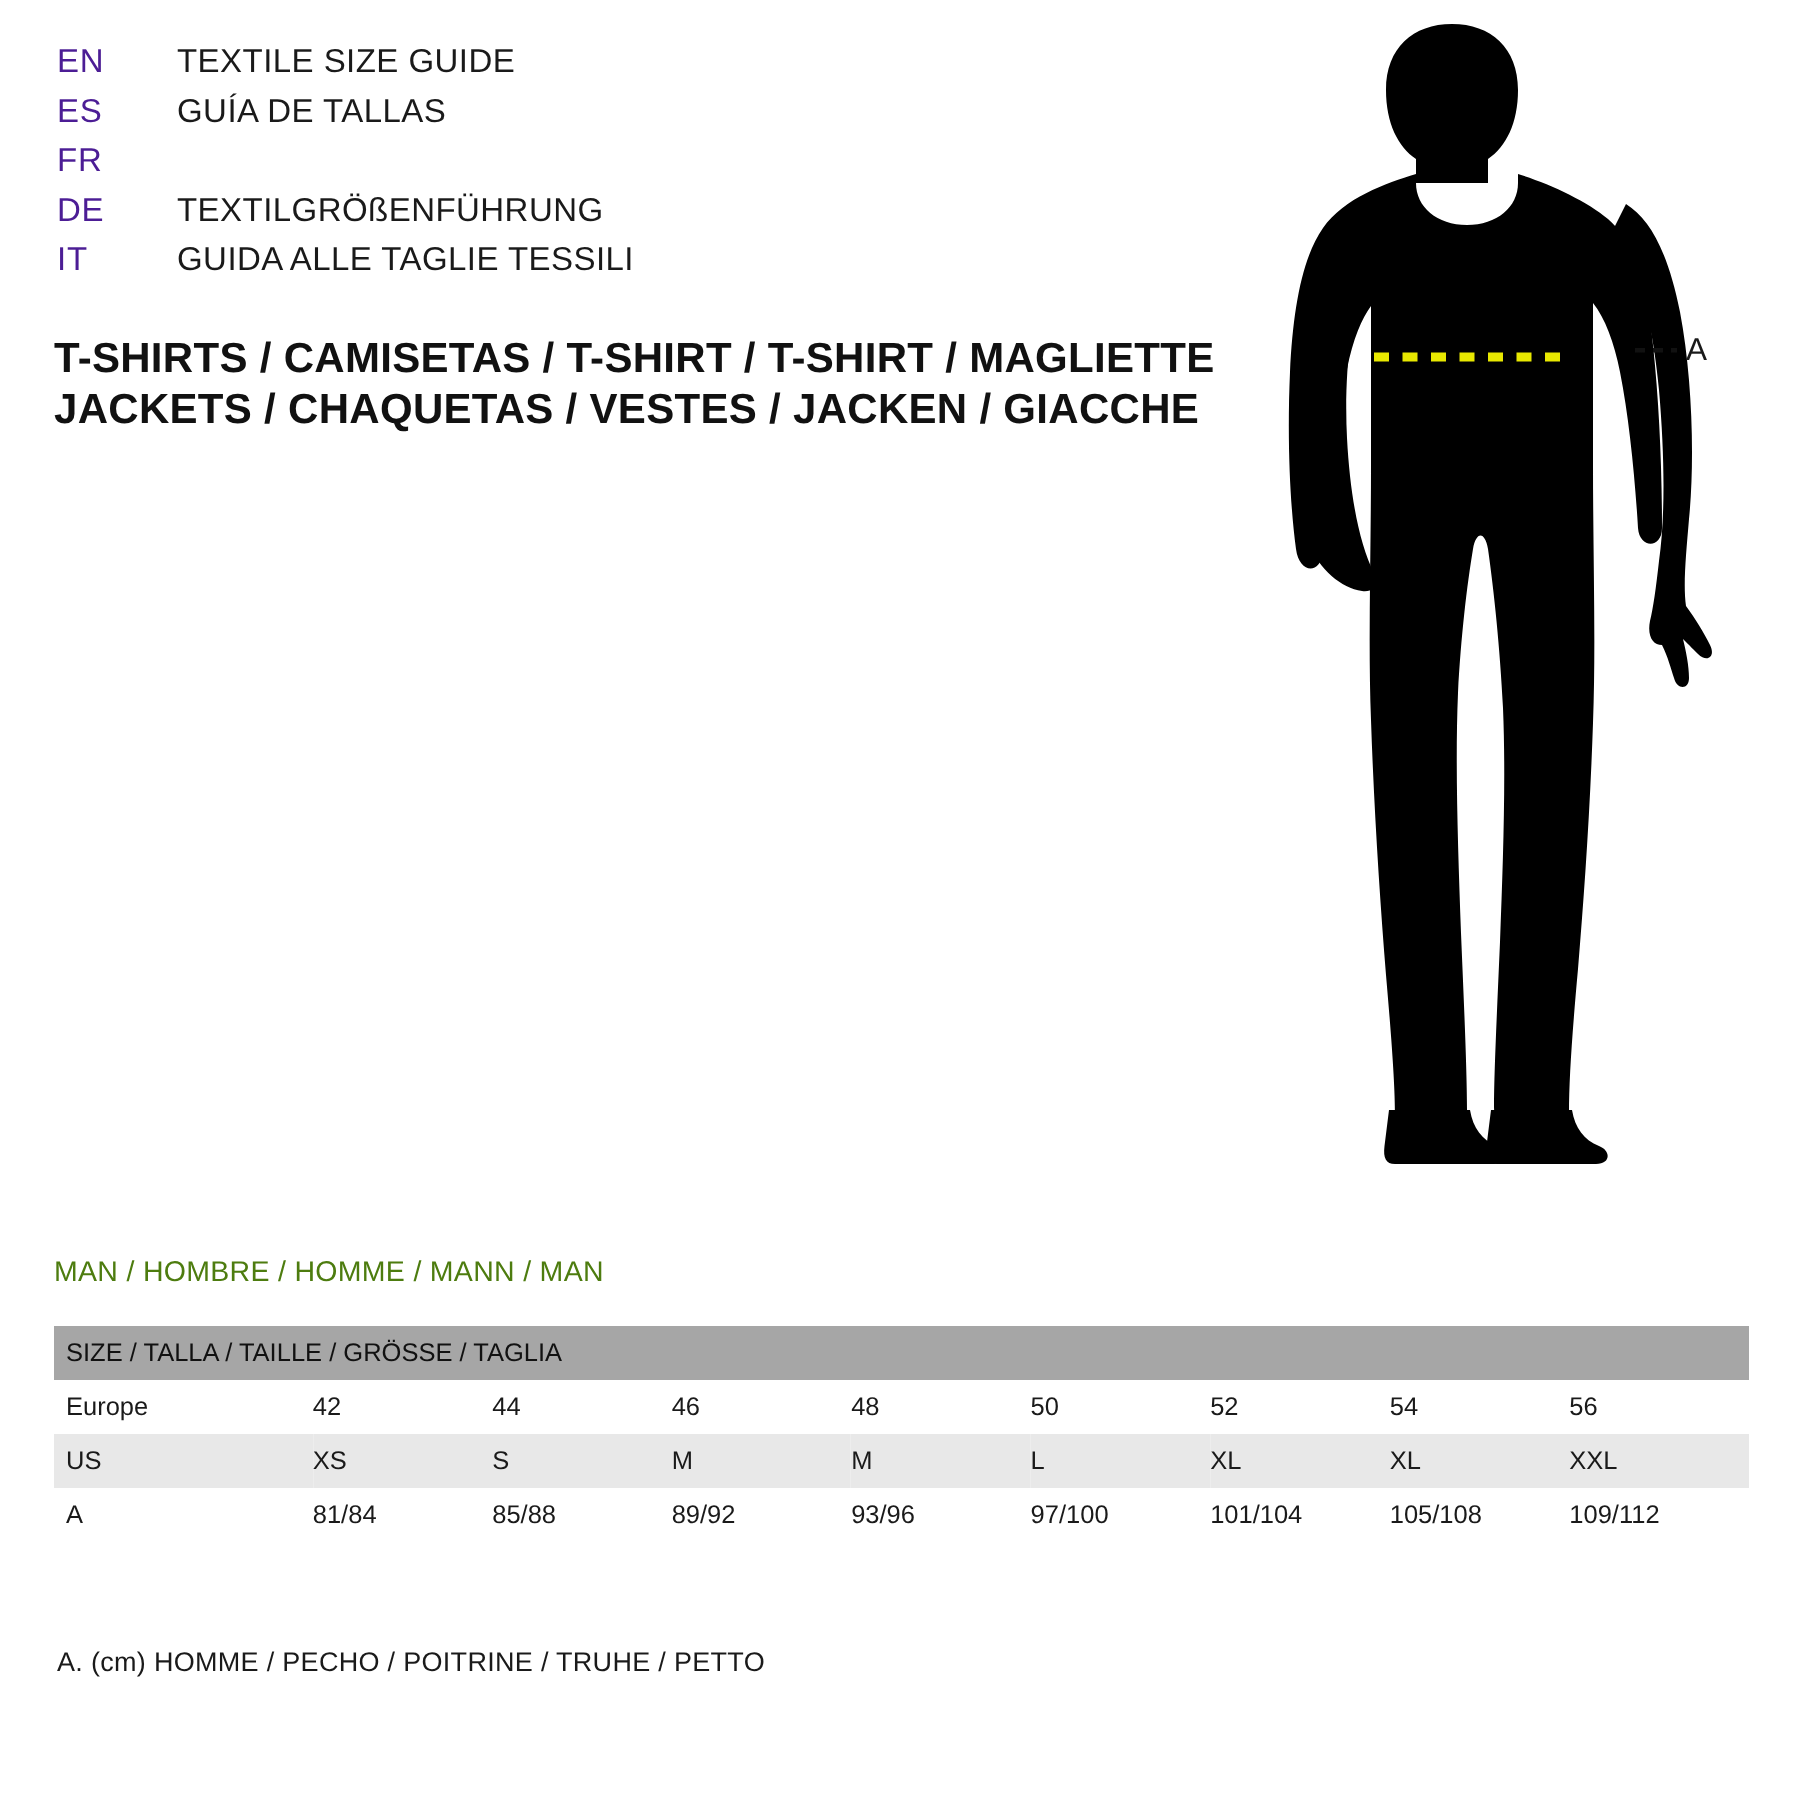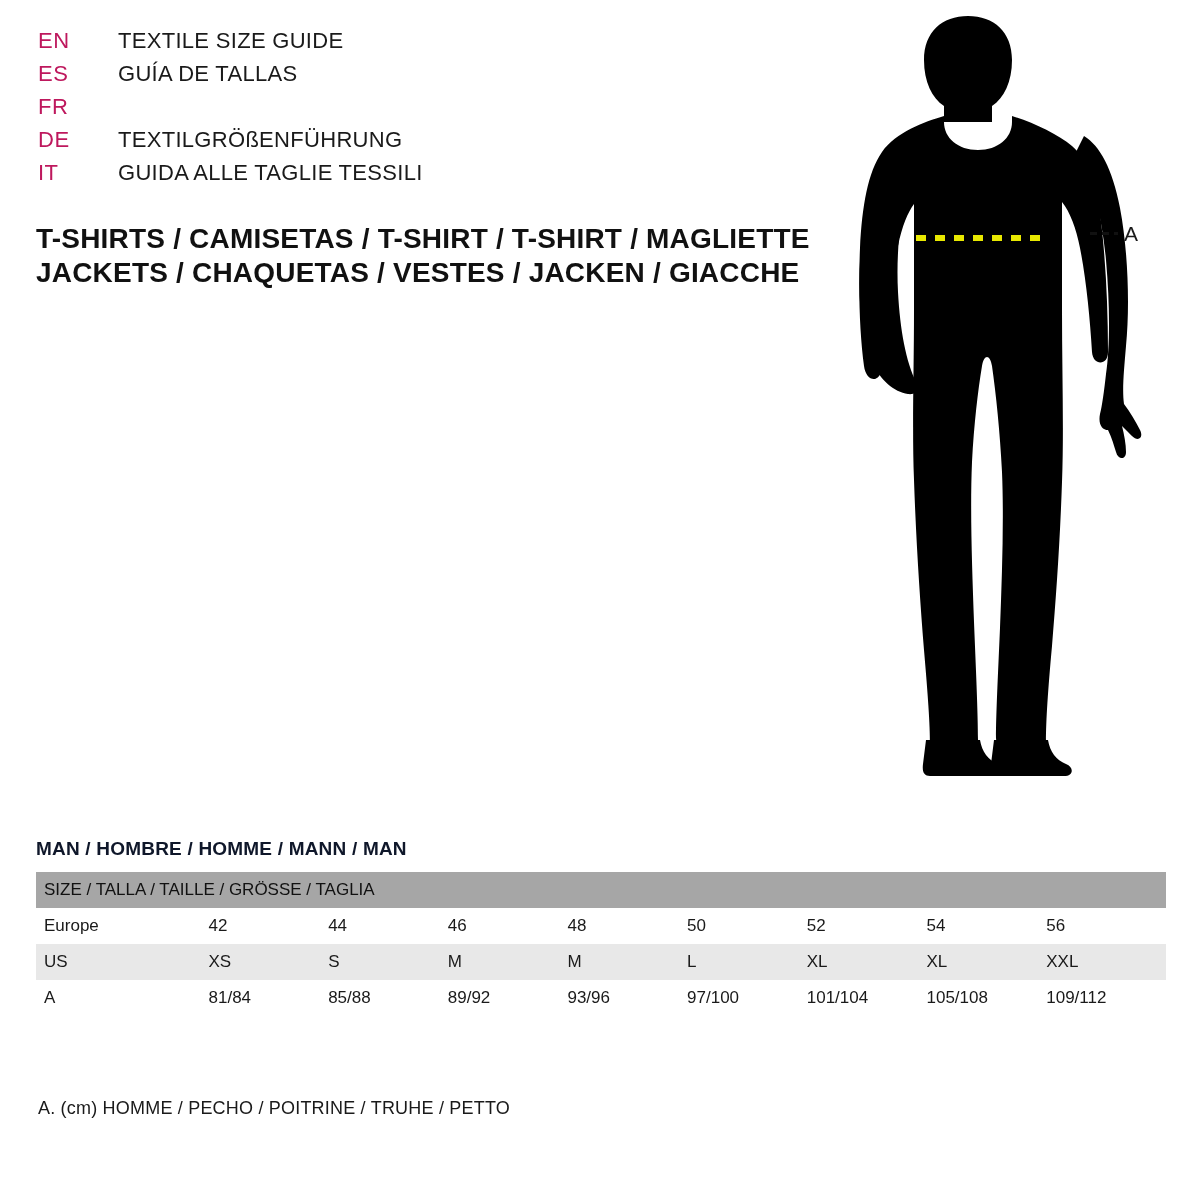--- a/index.html
+++ b/index.html
@@ -25,21 +25,21 @@
   }
   .lang-row {
     display: flex;
     align-items: baseline;
     height: 33px;
   }
   .lang-code {
     width: 80px;
     font-size: 22px;
     letter-spacing: 0.5px;
-    color: #be185d;
+    color: #4c1d95;
   }
   .lang-text {
     font-size: 22px;
     letter-spacing: 0.3px;
     color: #1a1a1a;
     white-space: nowrap;
   }
 
   
   #category-block {
@@ -85,24 +85,24 @@
 
   
   #table-section {
     position: absolute;
     left: 36px;
     top: 838px;
     width: 1130px;
   }
   #gender-title {
     font-size: 19px;
-    font-weight: bold;
+    font-weight: normal;
     letter-spacing: 0.2px;
-    color: #0f172a;
-    margin-bottom: 12px;
+    color: #4d7c0f;
+    margin-bottom: 24px;
   }
   table {
     border-collapse: collapse;
     width: 1130px;
     font-size: 17px;
     color: #1a1a1a;
   }
   table tr.head-row td {
     background: #a6a6a6;
     font-size: 17px;

